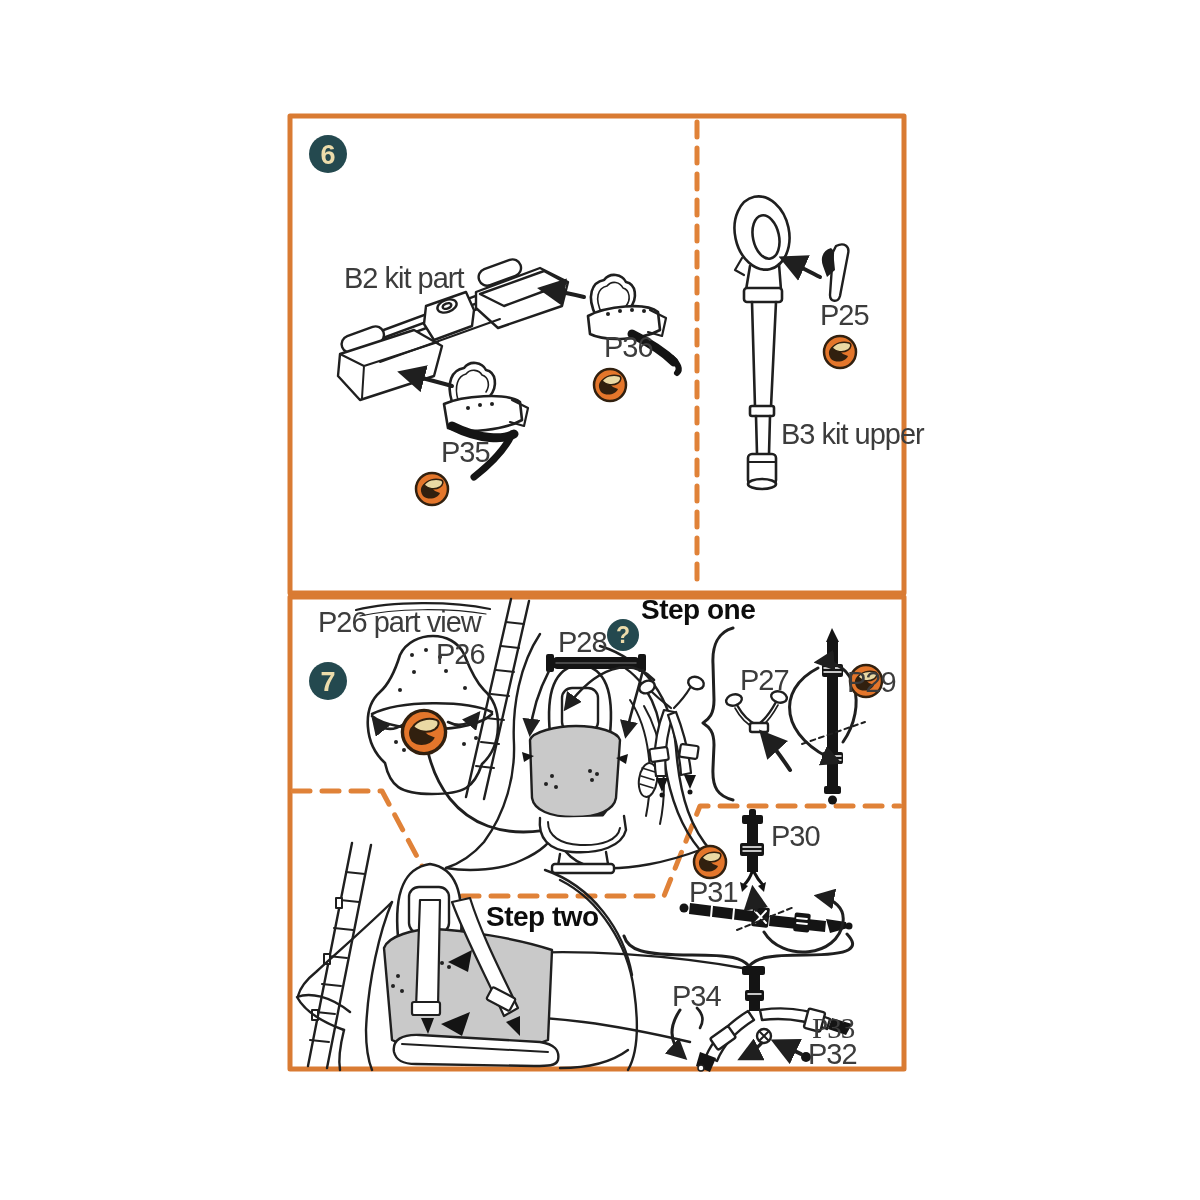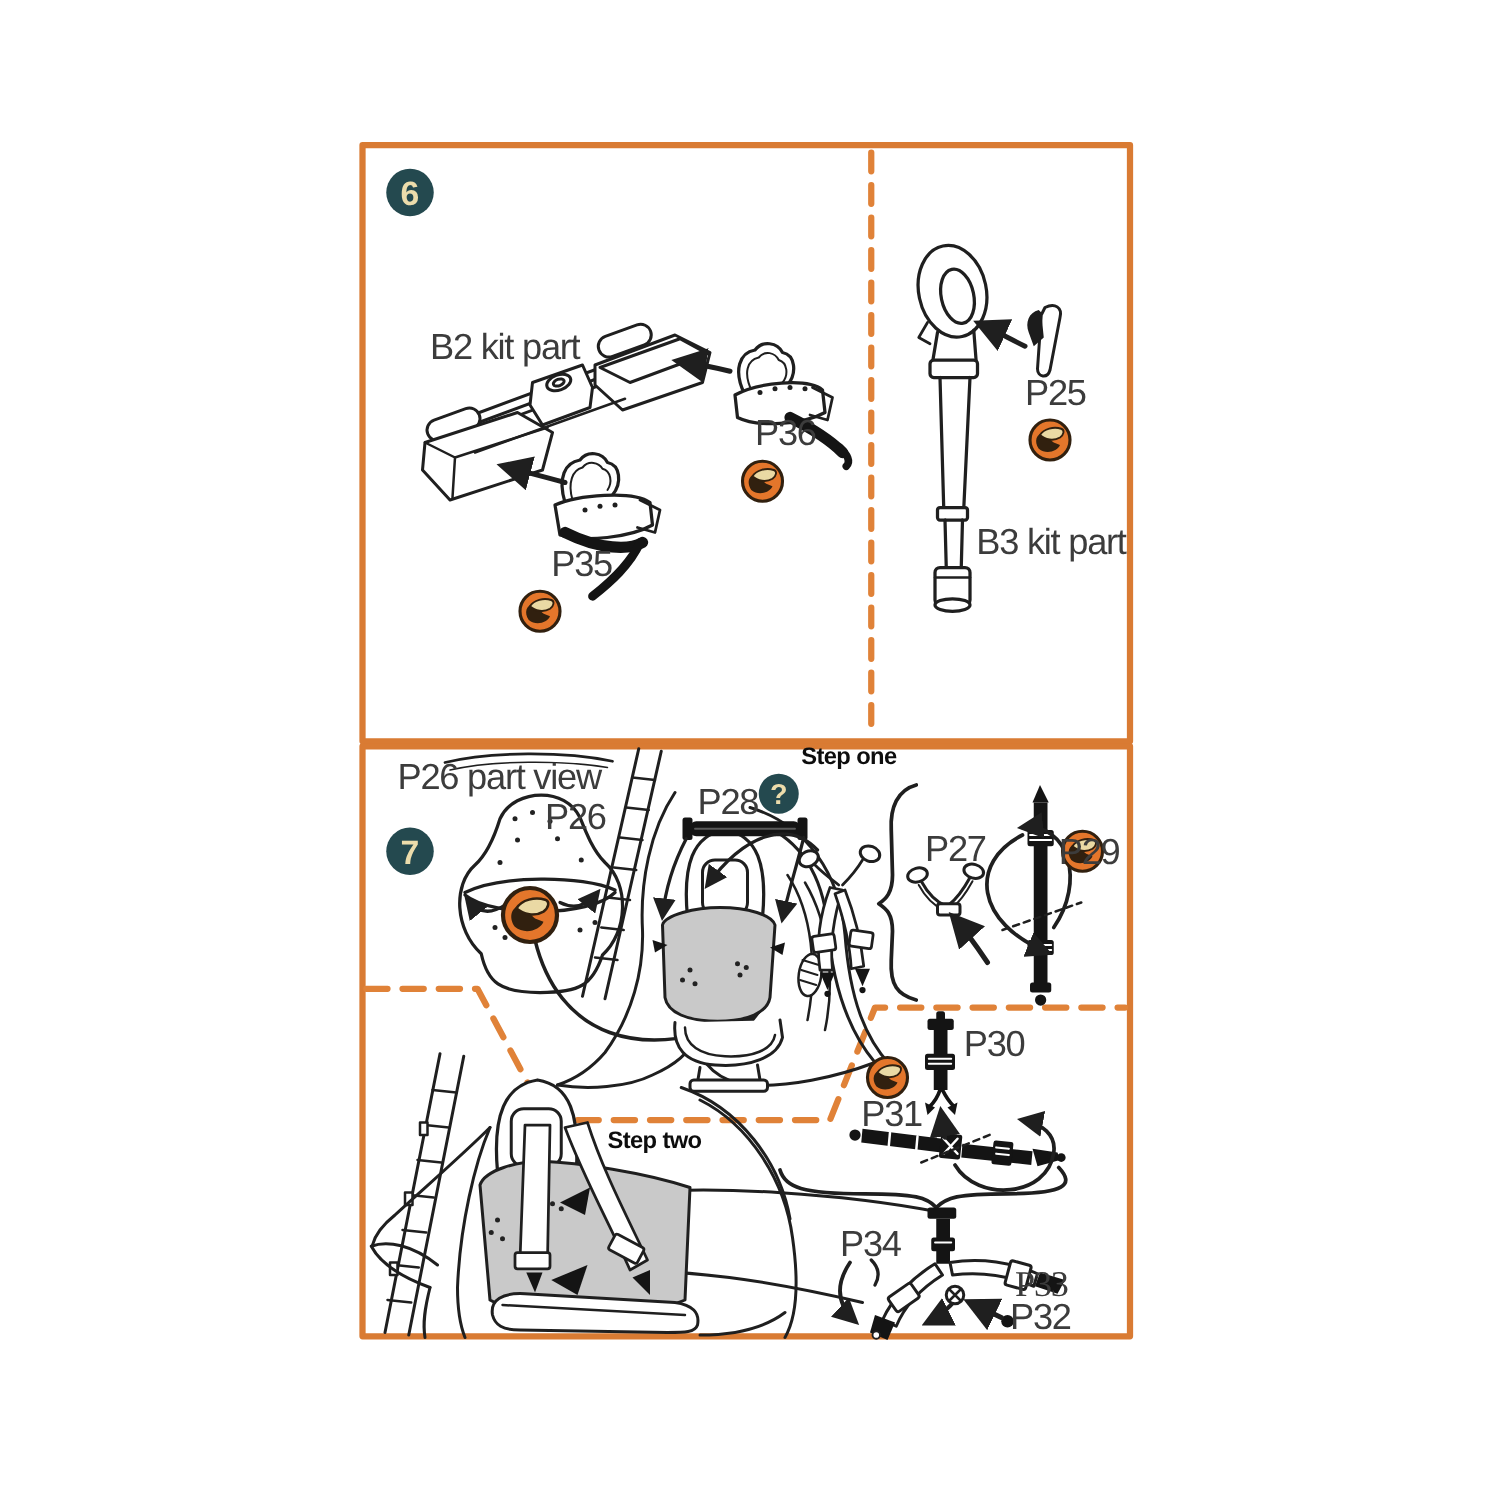--- a/index.html
+++ b/index.html
@@ -1,20 +1,20 @@
 <!DOCTYPE html>
 <html><head>
 <meta charset="utf-8">
 <style>
   html,body{margin:0;padding:0;background:#ffffff;}
   .page{position:relative;width:1200px;height:1200px;background:#ffffff;overflow:hidden;
         font-family:"Liberation Sans","DejaVu Sans",sans-serif;}
   .art{position:absolute;left:0;top:0;}
   .lbl{position:absolute;color:#3c3c3c;font-size:29px;letter-spacing:-1px;white-space:nowrap;line-height:1;text-align:center;}
-  .step-lbl{position:absolute;color:#0d0d0d;font-weight:bold;font-size:19px;letter-spacing:-0.5px;white-space:nowrap;line-height:1;}
+  .step-lbl{position:absolute;color:#0d0d0d;font-weight:bold;font-size:28px;letter-spacing:-0.5px;white-space:nowrap;line-height:1;}
   .badge-num{position:absolute;color:#ecdcab;font-weight:bold;text-align:center;line-height:1;}
   .b36{width:40px;font-size:27px;}
   .bq{width:32px;font-size:23px;}
 </style>
 </head>
 <body>
 
 <div class="page">
 
 <svg class="art" width="1200" height="1200" viewBox="0 0 1200 1200">
@@ -297,21 +297,21 @@
       <path d="M402,1044 L548,1052" stroke-width="2"></path>
     </g>
   </g>
 </svg>
 
 <div class="badge-num b36" style="left:308px;top:142px;">6</div>
 <div class="lbl" style="left:344px;top:264px;">B2 kit part</div>
 <div class="lbl" style="left:564px;top:333px;margin-left:40px;">P36</div>
 <div class="lbl" style="left:426px;top:438px;margin-left:15px;">P35</div>
 <div class="lbl" style="left:820px;top:301px;">P25</div>
-<div class="lbl" style="left:781px;top:420px;">B3 kit part</div>
+<div class="lbl" style="left:781px;top:420px;">B3 kit upper</div>
 
 <div class="badge-num b36" style="left:308px;top:669px;">7</div>
 <div class="lbl" style="left:318px;top:608px;">P26 part view</div>
 <div class="lbl" style="left:436px;top:640px;">P26</div>
 <div class="step-lbl" style="left:641px;top:596px;">Step one</div>
 <div class="badge-num bq" style="left:607px;top:624px;">?</div>
 <div class="lbl" style="left:558px;top:628px;">P28</div>
 <div class="lbl" style="left:740px;top:666px;">P27</div>
 <div class="lbl" style="left:847px;top:668px;">P29</div>
 <div class="step-lbl" style="left:486px;top:903px;">Step two</div>

